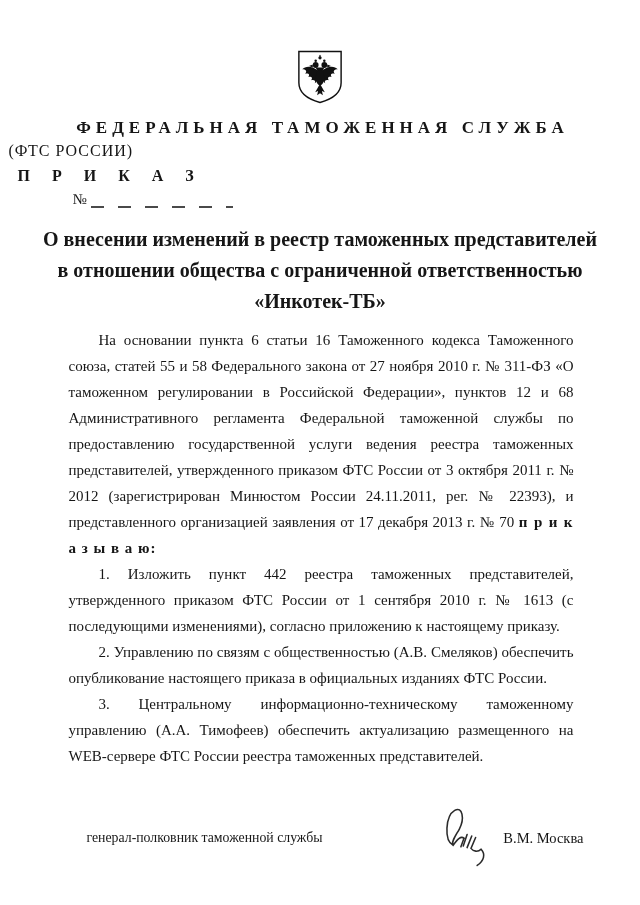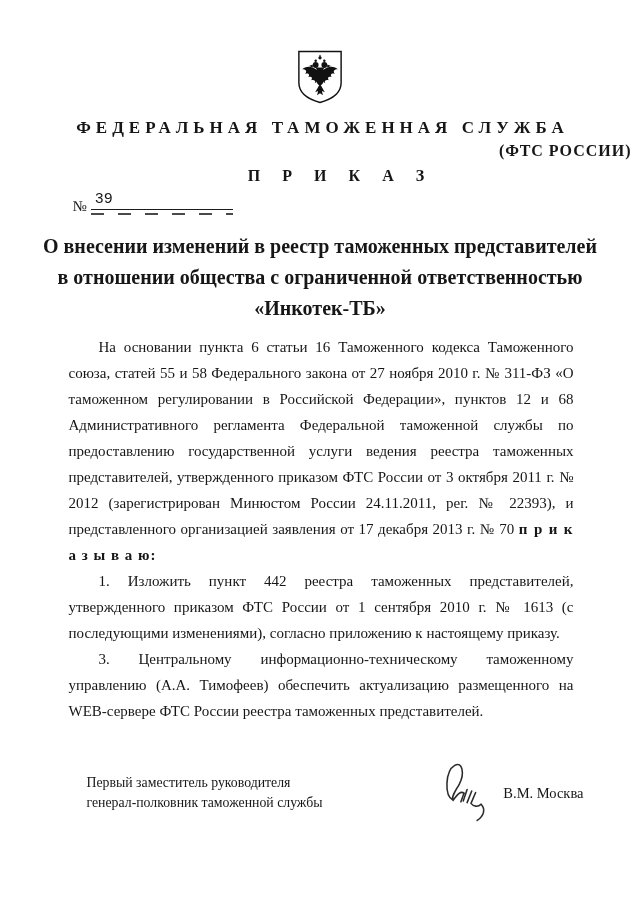--- a/index.html
+++ b/index.html
@@ -19,33 +19,31 @@
     margin-top:10px;
     text-align:center;
     font-weight:bold;
     font-size:17px;
     letter-spacing:5px;
     text-indent:5px;
     white-space:nowrap;
   }
   .org-abbr {
     margin-top:4px;
-    text-align:right;
-    font-weight:bold;
+    text-align:left;
+    font-weight:normal;
     font-size:16px;
     letter-spacing:1px;
   }
   .doc-type {
     margin-top:7px;
-    text-align:center;
     font-weight:bold;
     font-size:16px;
     letter-spacing:9px;
     text-indent:9px;
-    margin-left:32px;
   }
   .meta-row {
     display:flex;
     justify-content:space-between;
     align-items:flex-end;
     padding:6px 58px 0 64px;
   }
   .date-block { width:182px; }
   .date-text {
     font-family:"Liberation Mono", monospace;
@@ -129,42 +127,41 @@
   </div>
 
   <div class="org-name">ФЕДЕРАЛЬНАЯ ТАМОЖЕННАЯ СЛУЖБА</div>
   <div class="org-abbr">(ФТС РОССИИ)</div>
   <div class="doc-type">П Р И К А З</div>
 
   <div class="meta-row">
     <div class="num-block">
       <span class="num-label">№</span>
       <div class="num-line">
-        <div class="num-text">39</div>
         <div class="dash-line"></div>
       </div>
     </div>
   </div>
 
 
   <div class="title">
     <div>О внесении изменений в реестр таможенных представителей</div>
     <div>в отношении общества с ограниченной ответственностью</div>
     <div>«Инкотек-ТБ»</div>
   </div>
 
   <div class="body-text">
     <p><span>На основании пункта 6 статьи 16 Таможенного кодекса Таможенного союза, статей 55 и 58 Федерального закона от 27 ноября 2010 г. № 311-ФЗ «О таможенном регулировании в Российской Федерации», пунктов 12 и 68 Административного регламента Федеральной таможенной службы по предоставлению государственной услуги ведения реестра таможенных представителей, утвержденного приказом ФТС России от 3 октября 2011 г. № 2012 (зарегистрирован Минюстом России 24.11.2011, рег. № 22393), и представленного организацией заявления от 17 декабря 2013 г. № 70</span> <span class="decree">п р и к а з ы в а ю:</span></p>
     <p>1. Изложить пункт 442 реестра таможенных представителей, утвержденного приказом ФТС России от 1 сентября 2010 г. № 1613 (с последующими изменениями), согласно приложению к настоящему приказу.</p>
+    <p>2. Управлению по связям с общественностью (А.В. Смеляков) обеспечить опубликование настоящего приказа в официальных изданиях ФТС России.</p>
     <p>3. Центральному информационно-техническому таможенному управлению (А.А. Тимофеев) обеспечить актуализацию размещенного на WEB-сервере ФТС России реестра таможенных представителей.</p>
   </div>
 
   <div class="sig-row">
     <div class="sig-pos">
-      <div>Первый заместитель руководителя</div>
       <div>генерал-полковник таможенной службы</div>
     </div>
     <div class="sig-autograph">
       <svg width="58" height="62" viewBox="0 0 60 80" xmlns="http://www.w3.org/2000/svg" fill="none" stroke="#2a2a2a" stroke-width="2" stroke-linecap="round">
         <path d="M16 52 C4 46 6 14 18 7 C28 1 31 18 24 31 C19 40 13 48 16 52 C21 45 26 39 30 43"></path>
         <path d="M30 43 L26 54"></path>
         <path d="M34 38 L29 53"></path>
         <path d="M40 40 L34 55"></path>
         <path d="M45 42 L39 56 C42 60 48 61 52 57 C58 63 56 72 47 78"></path>
       </svg>

